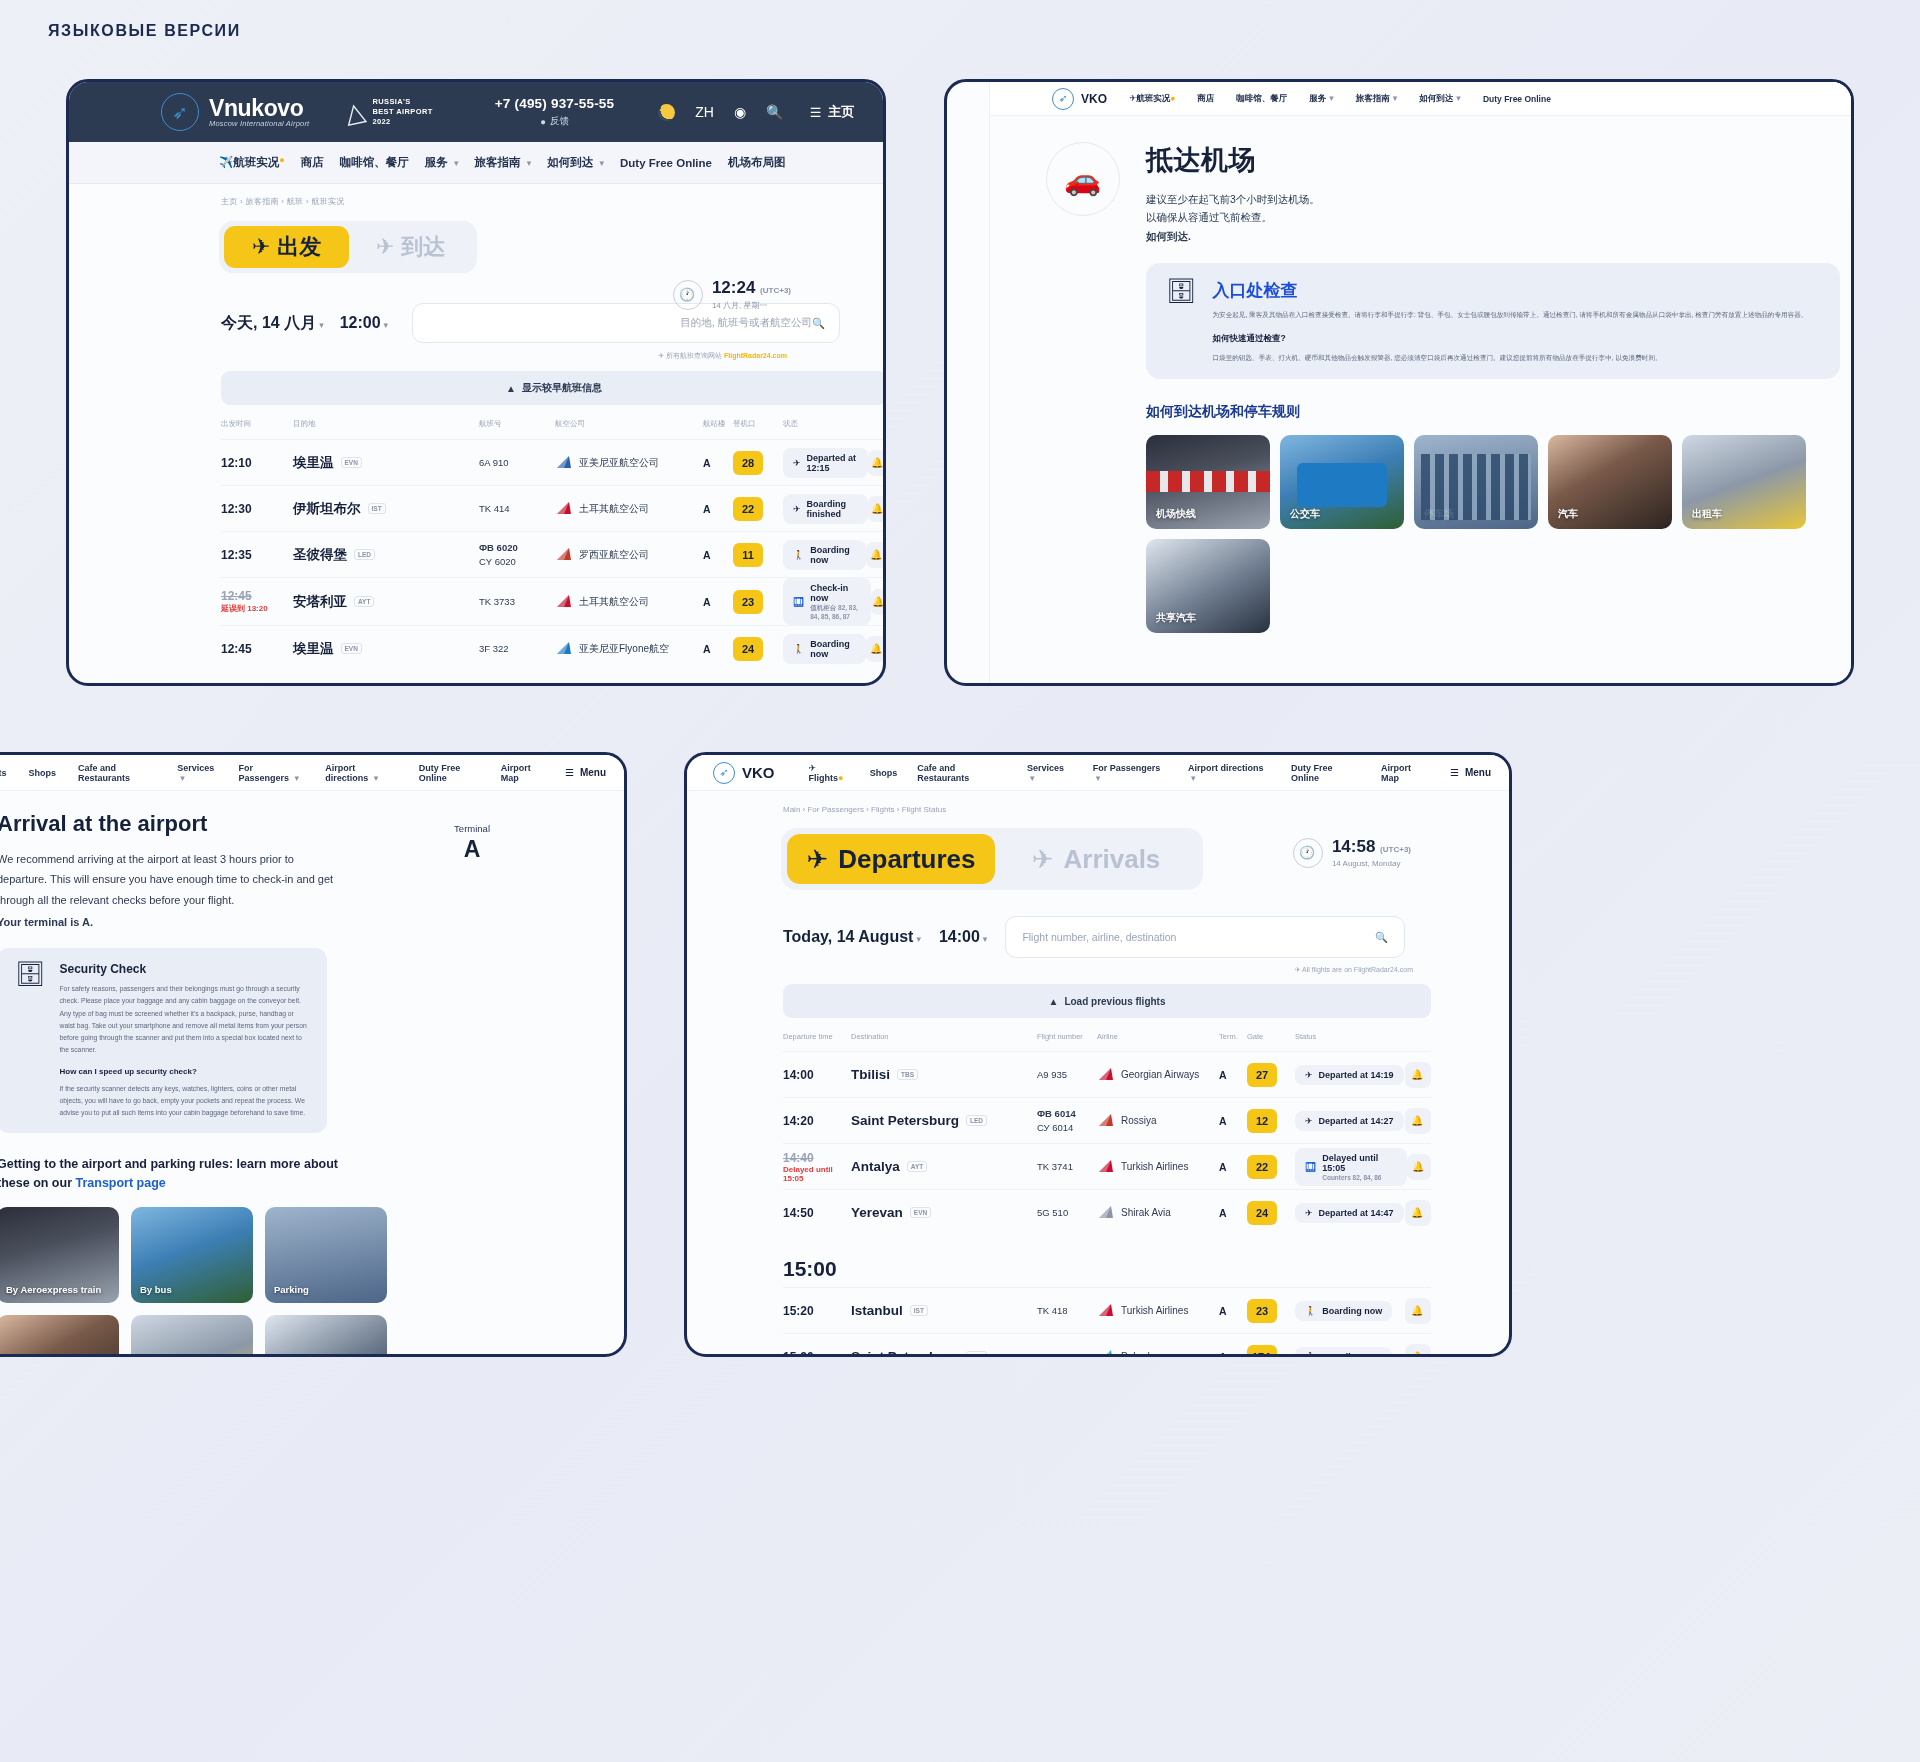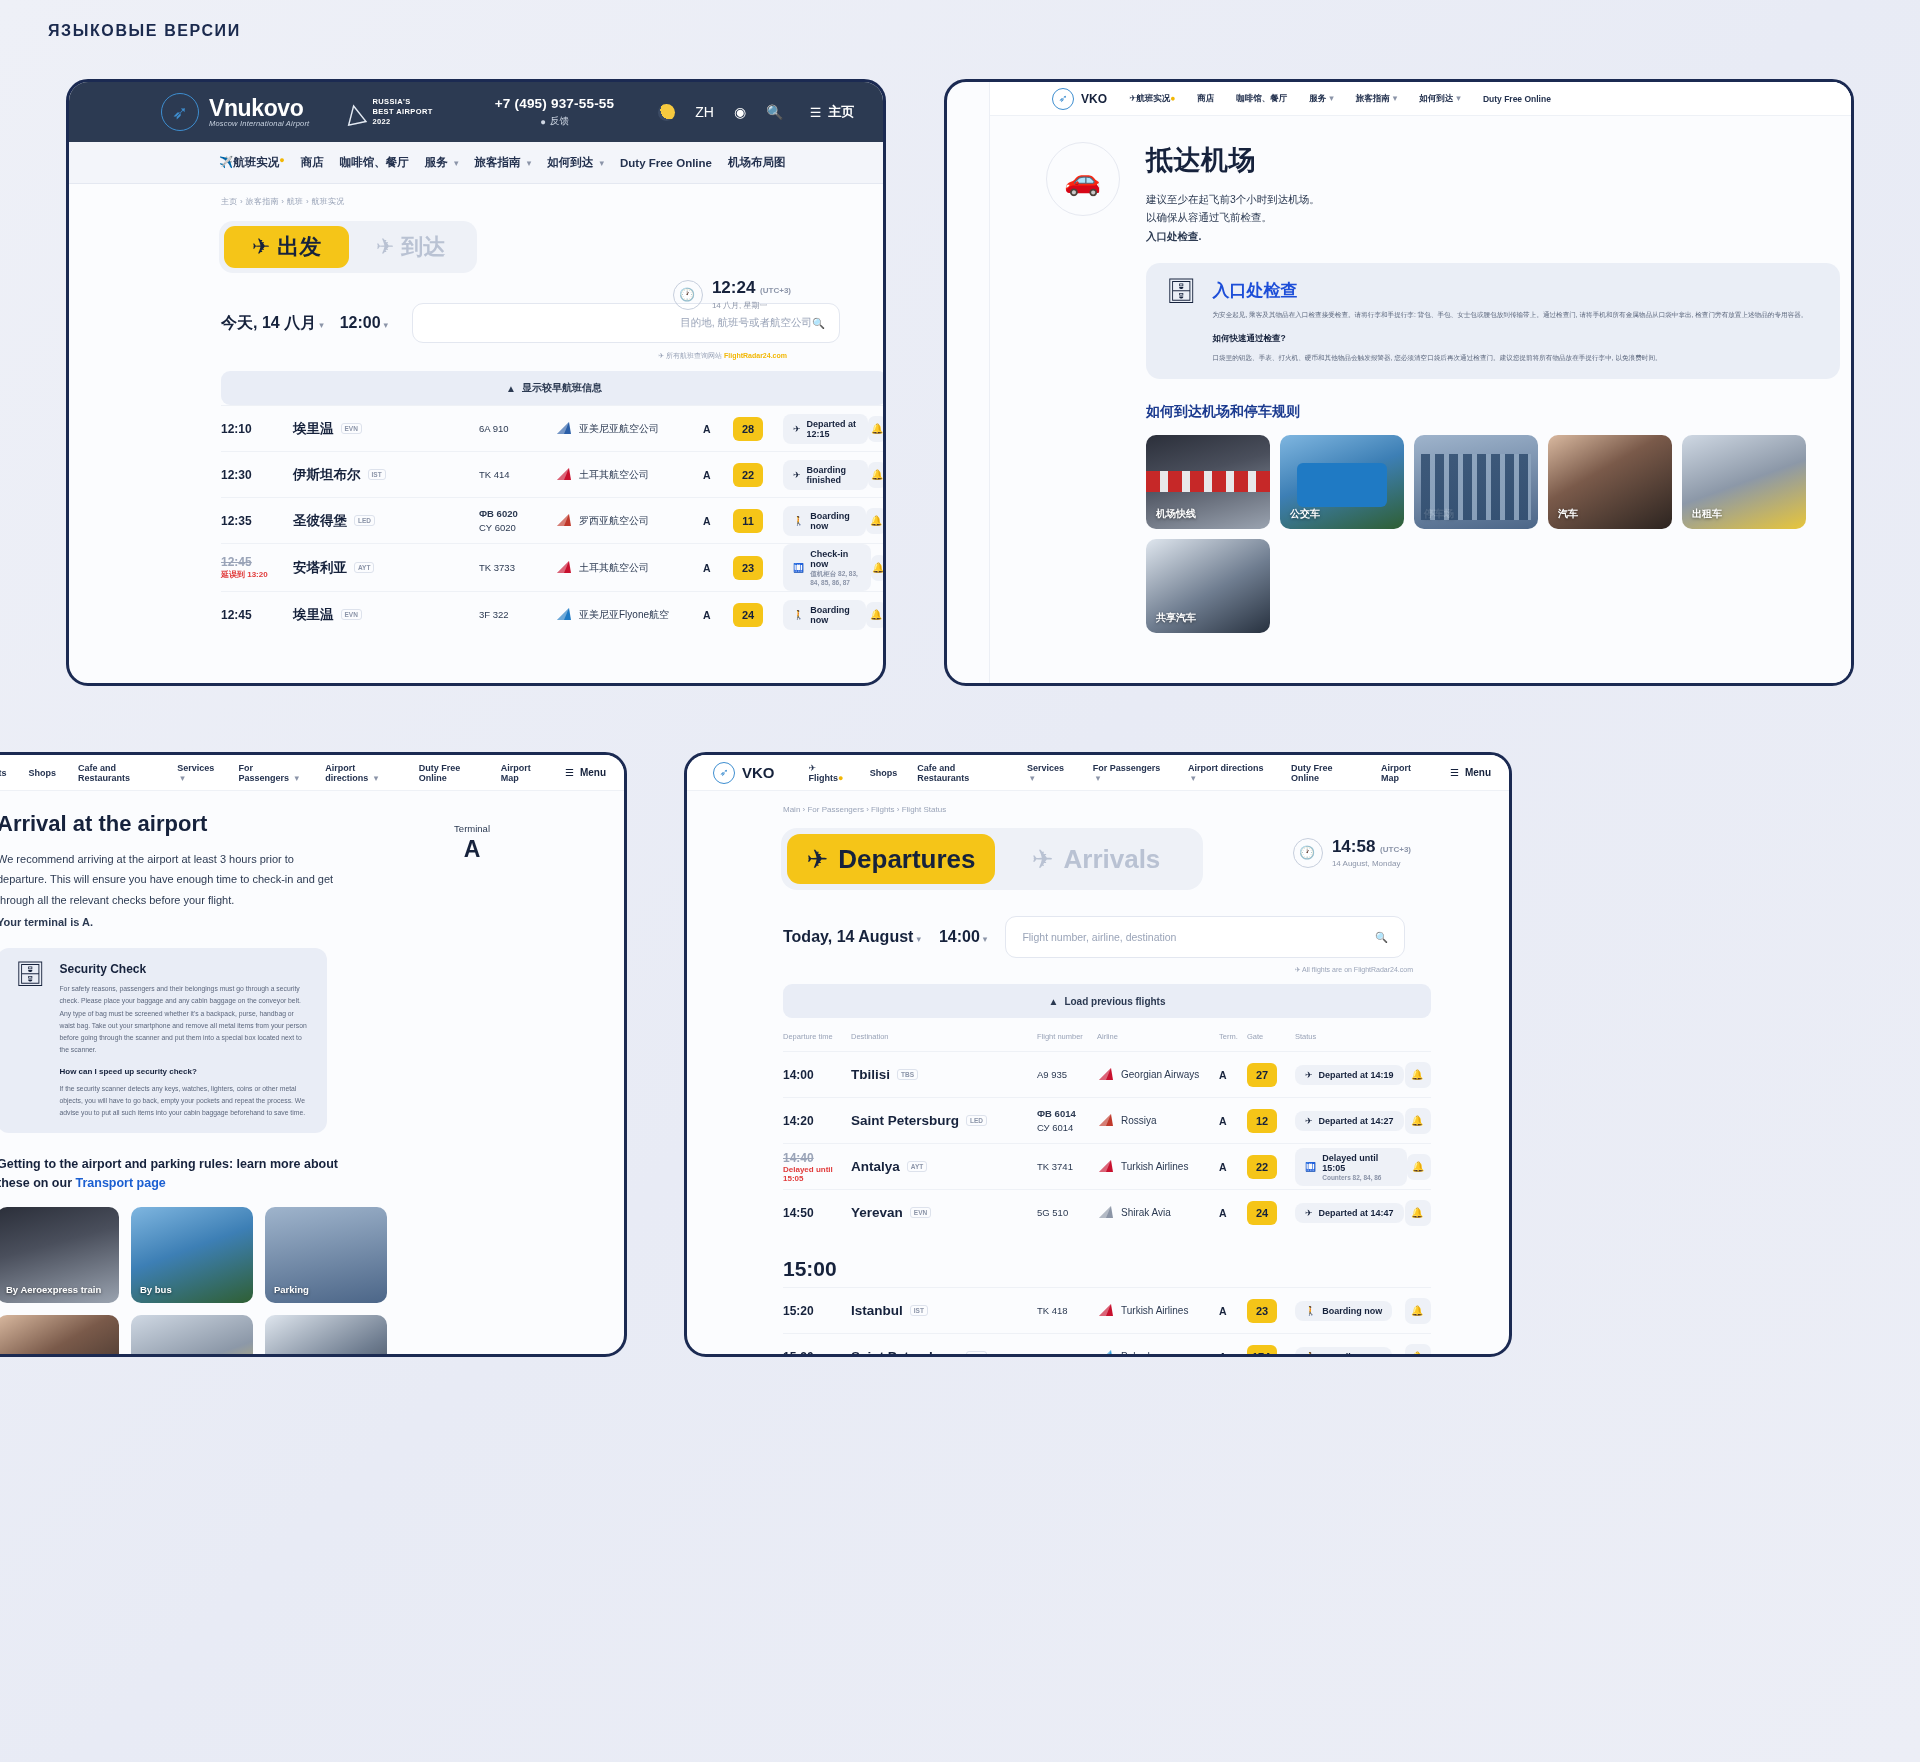--- a/index.html
+++ b/index.html
@@ -300,20 +300,29 @@
     <div class="fr24">
       ✈ <span>所有航班查询网站</span> <b>FlightRadar24.com</b>
     </div>
 
     <div class="loadbar">
       <span>▲</span>
       <span>显示较早航班信息</span>
     </div>
 
     <div class="tbl">
+      <div class="thead">
+        <div class="c-time">出发时间</div>
+        <div class="c-dest">目的地</div>
+        <div class="c-fno">航班号</div>
+        <div class="c-air">航空公司</div>
+        <div class="c-term">航站楼</div>
+        <div class="c-gate">登机口</div>
+        <div class="c-stat">状态</div>
+      </div>
       <div id="p1rows">
     <div class="trow">
       <div class="c-time t-time">
         12:10
       </div>
       <div class="c-dest">
         <div class="t-dest">埃里温<span class="iata">EVN</span></div>
       </div>
       <div class="c-fno t-fno">
         <div style="font-weight:400">6A 910</div>
@@ -477,21 +486,21 @@
       </div>
       <div class="p2-body">
         <div>
           <div class="car-circle">🚗</div>
         </div>
         <div>
           <div class="p2-h1">抵达机场</div>
           <div class="p2-p">
             <div>建议至少在起飞前3个小时到达机场。</div>
             <div>以确保从容通过飞前检查。</div>
-            <div style="font-weight:700">入口处检查.</div>
+            <div style="font-weight:700">如何到达.</div>
           </div>
           <div class="p2-card">
             <div class="lug">🗄</div>
             <div>
               <h4>入口处检查</h4>
               <p>为安全起见, 乘客及其物品在入口检查接受检查。请将行李和手提行李: 背包、手包、女士包或腰包放到传输带上。通过检查门, 请将手机和所有金属物品从口袋中拿出, 检查门旁有放置上述物品的专用容器。</p>
               <h5>如何快速通过检查?</h5>
               <p>口袋里的钥匙、手表、打火机、硬币和其他物品会触发报警器, 您必须清空口袋后再次通过检查门。建议您提前将所有物品放在手提行李中, 以免浪费时间。</p>
             </div>
           </div>

